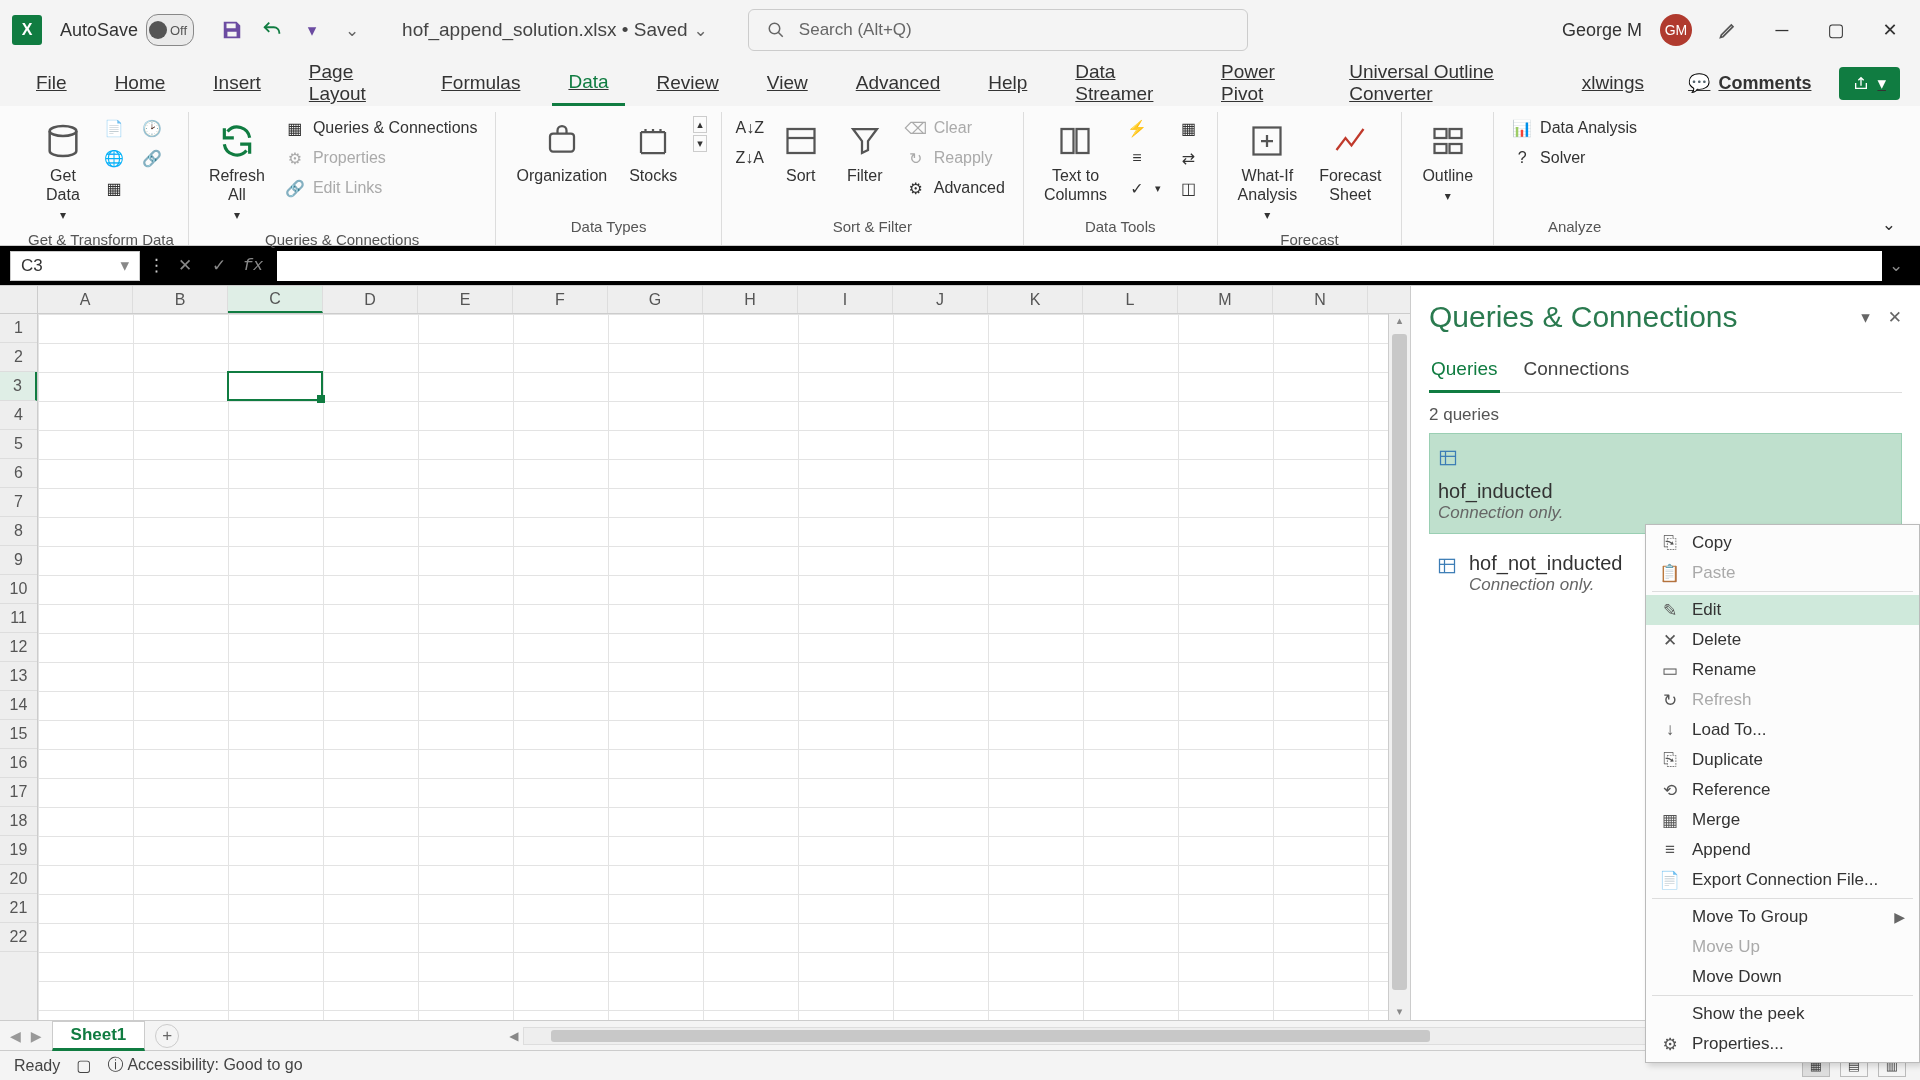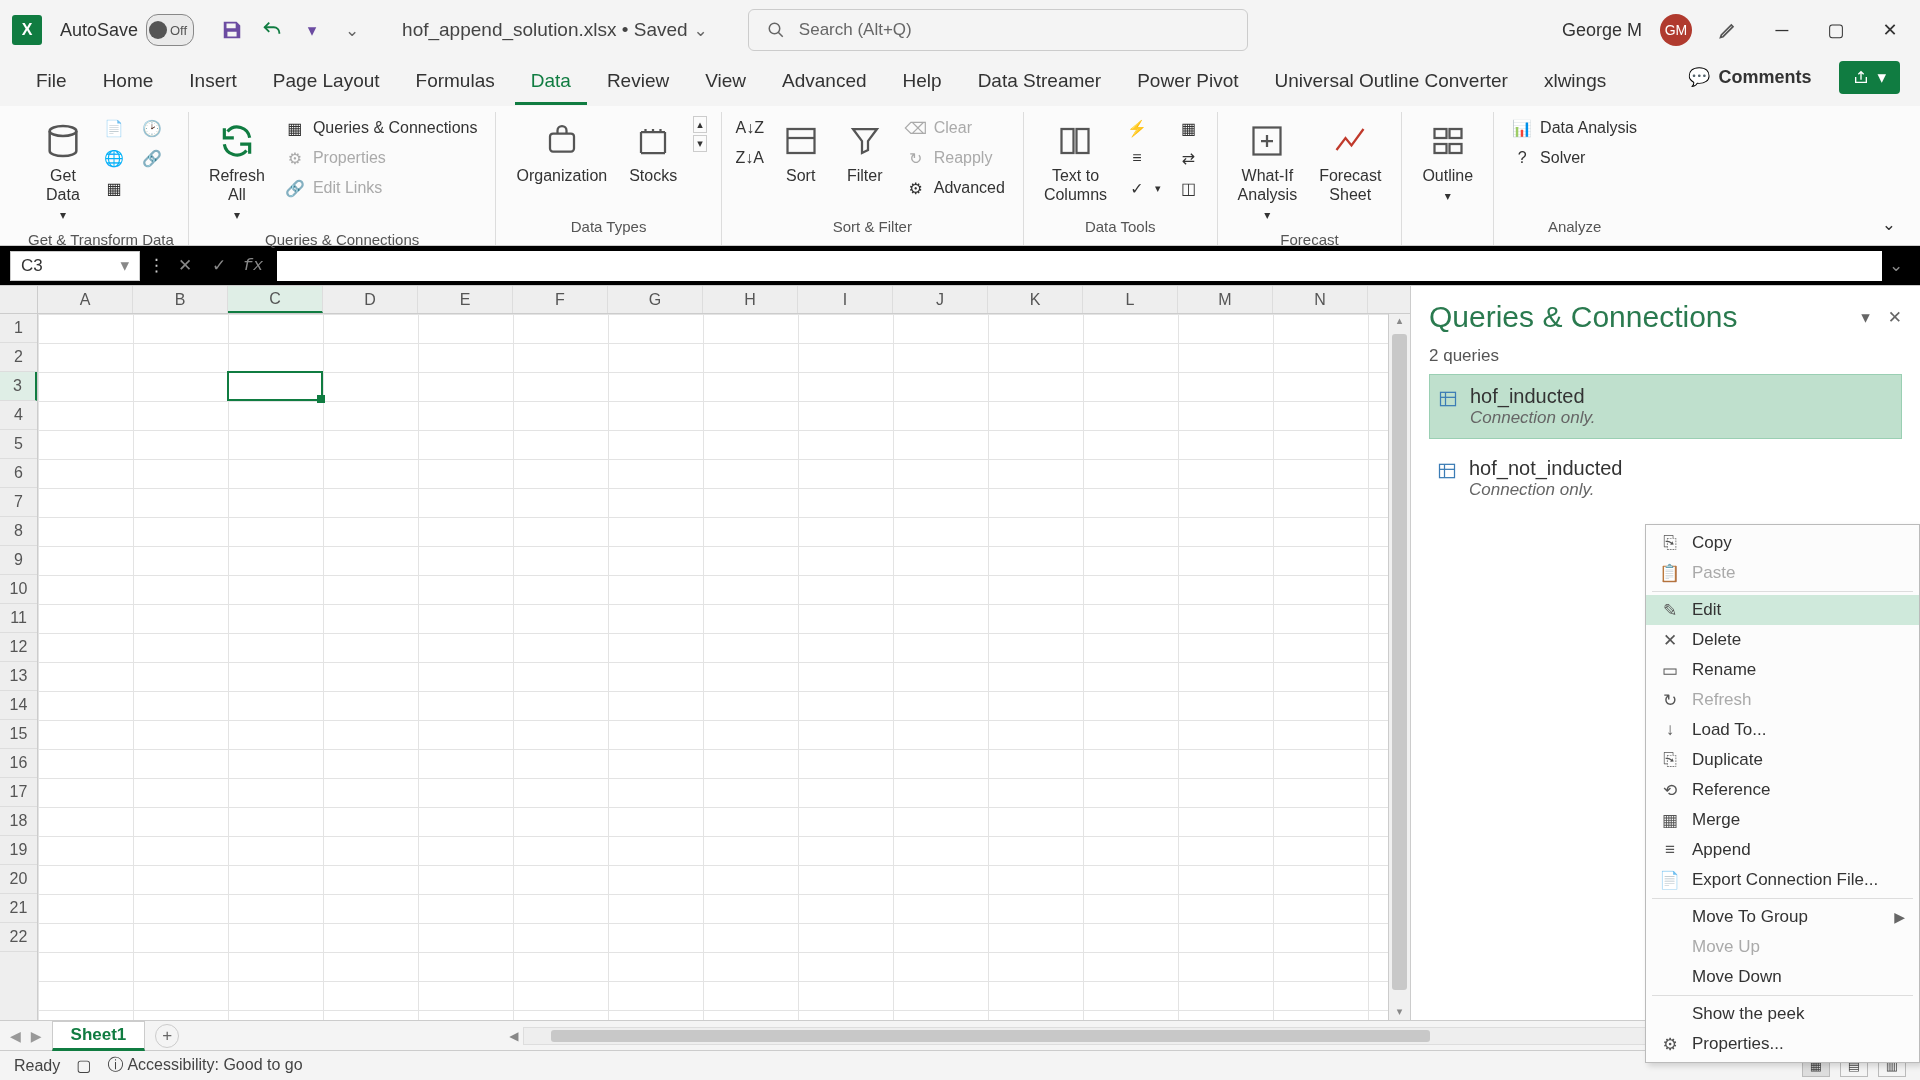--- a/index.html
+++ b/index.html
@@ -14,21 +14,21 @@
 .toggle-text { font-size: 13px; margin-left: 6px; color: #555; position: absolute; right: 6px; }
 .qat-icon { width: 24px; height: 24px; display: flex; align-items: center; justify-content: center; margin: 0 8px; color: #6b4ba1; }
 .qat-save { fill: #6b4ba1; }
 .title-text { margin-left: 30px; font-size: 19px; color: #444; }
 .search-box { margin-left: 40px; width: 500px; height: 42px; border: 1px solid #ccc; border-radius: 6px; display: flex; align-items: center; padding: 0 18px; color: #666; gap: 14px; background: #f4f4f4; }
 .title-right { margin-left: auto; display: flex; align-items: center; gap: 18px; }
 .user-badge { width: 32px; height: 32px; background: #b03a2e; color: #fff; border-radius: 50%; display: flex; align-items: center; justify-content: center; font-size: 14px; }
 .win-btn { width: 36px; height: 36px; display: flex; align-items: center; justify-content: center; font-size: 18px; color: #333; }
 
 
-.ribbon-tabs { height: 46px; display: flex; align-items: flex-start; padding: 0 20px; gap: 4px; }
+.ribbon-tabs { height: 46px; display: flex; align-items: center; padding: 0 20px; gap: 16px; text-decoration: underline; }
 .ribbon-tab { padding: 10px 16px; font-size: 19px; color: #333; cursor: pointer; }
 .ribbon-tab.active { color: #107c41; border-bottom: 3px solid #107c41; font-weight: 400; }
 .ribbon-right { margin-left: auto; display: flex; align-items: center; gap: 16px; }
 .comments-btn { display: flex; align-items: center; gap: 8px; font-size: 18px; font-weight: 600; padding: 6px 12px; }
 .share-btn { background: #107c41; color: #fff; padding: 6px 14px; border-radius: 4px; display: flex; align-items: center; gap: 8px; }
 
 
 .ribbon-body { height: 140px; background: #fbfbfb; border-bottom: 1px solid #ccc; display: flex; padding: 6px 14px 0 14px; }
 .ribbon-group { display: flex; flex-direction: column; align-items: center; padding: 4px 14px; border-right: 1px solid #ddd; }
 .ribbon-group:last-child { border-right: none; }
@@ -70,21 +70,21 @@
 
 
 .queries-pane { width: 510px; background: #fff; border-left: 1px solid #ccc; padding: 14px 18px; position: relative; }
 .qp-header { display: flex; align-items: center; justify-content: space-between; }
 .qp-title { font-size: 30px; color: #2a7a4f; font-weight: 400; }
 .qp-tabs { display: flex; gap: 22px; margin-top: 18px; border-bottom: 1px solid #ddd; }
 .qp-tab { padding: 6px 2px 10px 2px; font-size: 19px; color: #444; }
 .qp-tab.active { color: #107c41; border-bottom: 3px solid #107c41; margin-bottom: -1px; }
 .qp-count { margin-top: 12px; font-size: 17px; color: #555; }
 .query-item { display: flex; gap: 12px; padding: 10px 8px; margin-top: 8px; }
-.query-item.selected { background: #bfe0cd; border: 1px solid #9acfb3; }
+.query-item.selected { background: #bfe0cd; border: 1px solid #9acfb3; flex-direction: column; }
 .query-icon { width: 20px; height: 20px; flex-shrink: 0; margin-top: 4px; }
 .query-text { display: flex; flex-direction: column; }
 .query-name { font-size: 20px; color: #333; }
 .query-sub { font-size: 17px; color: #666; font-style: italic; }
 
 
 .ctx-menu { position: absolute; top: 524px; left: 1645px; width: 275px; background: #fcfcfc; border: 1px solid #bbb; box-shadow: 3px 3px 6px rgba(0,0,0,0.15); z-index: 100; padding: 3px 0; }
 .ctx-item { display: flex; align-items: center; gap: 12px; padding: 5px 14px; font-size: 17px; color: #333; }
 .ctx-item.hover { background: #cfe9db; }
 .ctx-item.disabled { color: #aaa; }
@@ -504,20 +504,24 @@
   </div>
 
   <div class="queries-pane">
     <div class="qp-header">
       <span class="qp-title">Queries &amp; Connections</span>
       <div style="display:flex;gap:18px;">
         <span style="color:#666;">▾</span>
         <span style="color:#666;">✕</span>
       </div>
     </div>
+    <div class="qp-tabs" id="qp-tabs">
+        <div class="qp-tab active">Queries</div>
+        <div class="qp-tab">Connections</div>
+      </div>
     <div class="qp-count">2 queries</div>
     <div id="query-list">
         <div class="query-item selected">
           <div class="query-icon">
             <svg width="20" height="20" viewBox="0 0 24 24" fill="none" stroke="#3b7cb5" stroke-width="1.5">
               <rect x="3" y="4" width="18" height="16"></rect>
               <line x1="3" y1="10" x2="21" y2="10"></line>
               <line x1="9" y1="4" x2="9" y2="20"></line>
             </svg>
           </div>

